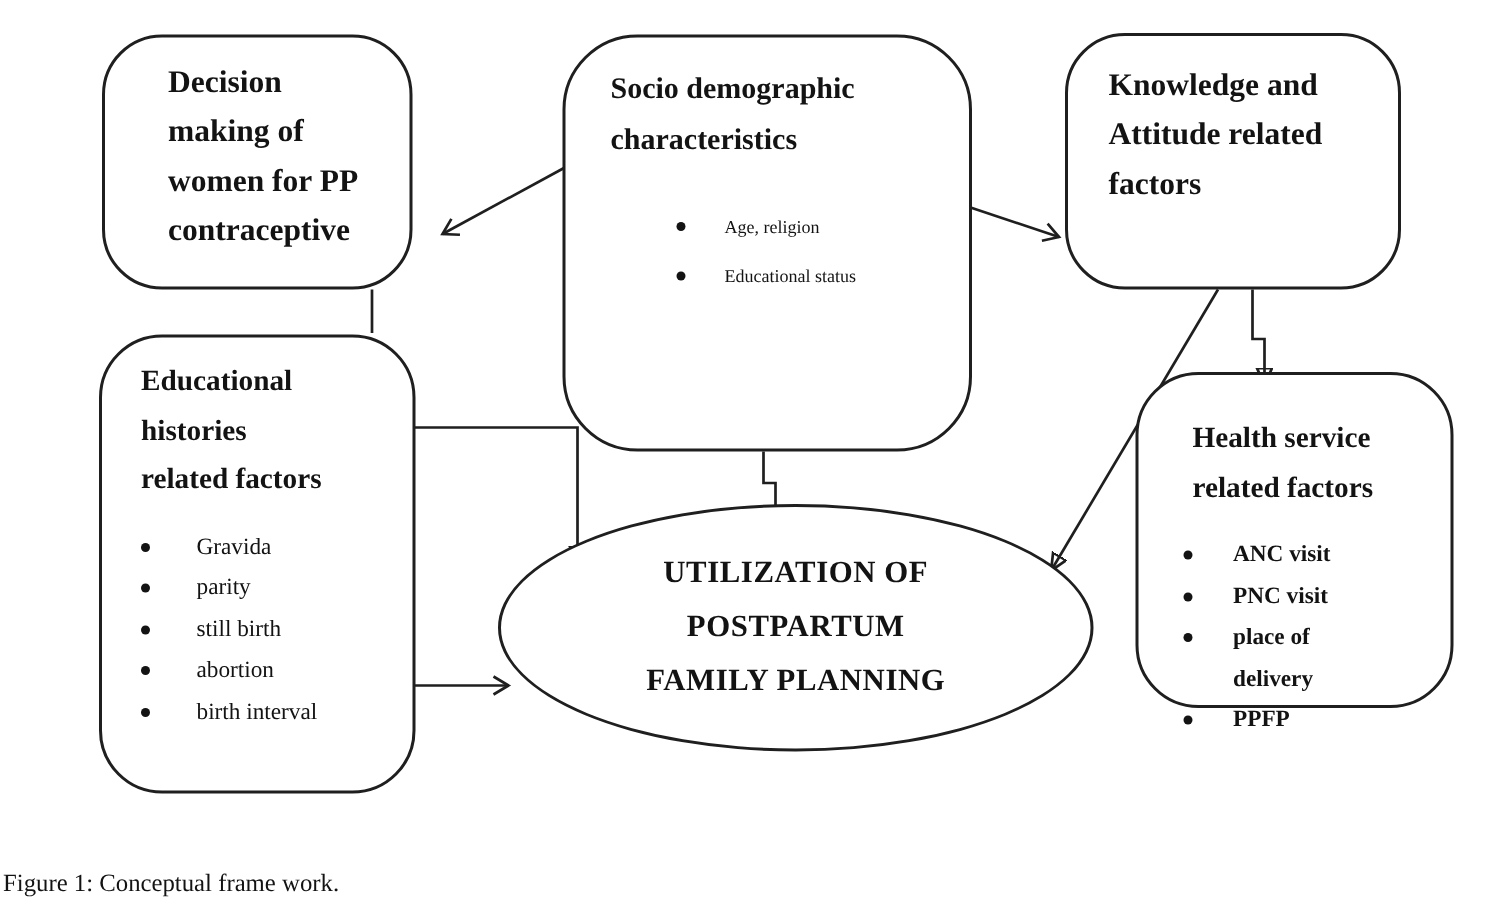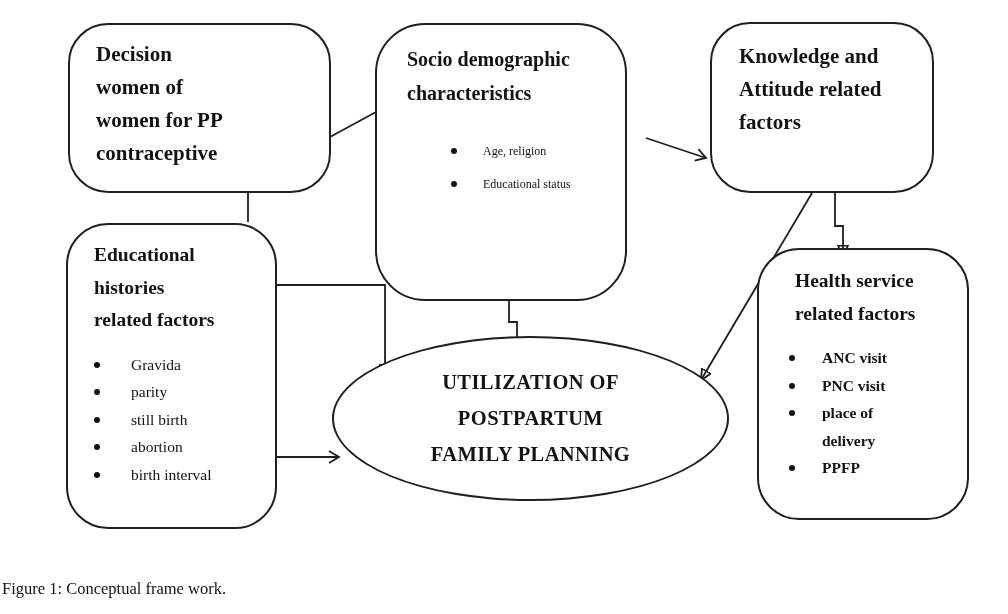--- a/index.html
+++ b/index.html
@@ -13,41 +13,41 @@
     font-family:"Liberation Serif","DejaVu Serif",serif;color:var(--ink);
     overflow:hidden;
   }
   svg.connectors{position:absolute;left:0;top:0;width:1008px;height:614px;}
   .box{
     position:absolute;box-sizing:border-box;background:var(--background);
     border:2px solid var(--line);
   }
   .box .t{font-weight:bold;}
   
-  .b-decision{left:68px;top:23px;width:263px;height:170px;border-radius:40px;
-    padding:13px 8px 0 26px;font-size:21px;line-height:33px;}
+  .b-decision{left:68px;top:23px;width:207px;height:170px;border-radius:40px;
+    padding:13px 8px 0 42px;font-size:21px;line-height:33px;}
   
-  .b-socio{left:375px;top:23px;width:252px;height:278px;border-radius:50px;
+  .b-socio{left:375px;top:23px;width:273px;height:278px;border-radius:50px;
     padding:17px 10px 0 30px;font-size:20px;line-height:34px;}
   .b-socio .bullets{margin:25px 0 0 44px;font-size:12px;line-height:33px;font-weight:normal;}
   .b-socio .bullet-text{width:95px;}
   .b-socio .dot{margin-top:13px;}
   
   .b-knowledge{left:710px;top:22px;width:224px;height:171px;border-radius:40px;
     padding:16px 8px 0 27px;font-size:21px;line-height:33px;}
   
   .b-repro{left:66px;top:223px;width:211px;height:306px;border-radius:42px;
     padding:14px 8px 0 26px;font-size:19.5px;line-height:32.5px;}
   .b-repro .bullets{margin:14px 0 0 0;font-size:15.5px;line-height:27.5px;font-weight:normal;}
   .b-repro .dot{margin-top:11px;}
   .b-repro .bullet-text{margin-left:0;width:120px;}
   .b-repro .brow .dot{margin-right:31px;}
   
-  .b-health{left:757px;top:248px;width:212px;height:272px;border-radius:42px;
-    padding:14px 6px 0 30px;font-size:19.5px;line-height:33px;}
+  .b-health{left:757px;top:248px;width:212px;height:224px;border-radius:42px;
+    padding:26px 6px 0 30px;font-size:19.5px;line-height:33px;}
   .b-health .t{margin-left:6px;}
   .b-health .bullets{margin:14px 0 0 0;font-size:15.5px;line-height:27.5px;font-weight:normal;}
   .b-health .dot{margin-top:11px;margin-right:27px;}
   .b-health .bullet-text{width:96px;font-weight:bold;}
   
   .brow{display:flex;align-items:flex-start;}
   .dot{flex:0 0 auto;width:6px;height:6px;border-radius:50%;background:var(--ink);}
   
   .ellipse{
     position:absolute;left:332px;top:336px;width:397px;height:165px;box-sizing:border-box;
@@ -77,21 +77,21 @@
     <path d="M646,138 L706,158" marker-end="url(#mOpen)"></path>
     <path d="M812,193 L701,380" marker-end="url(#mFill)"></path>
     <path d="M275,285 L385,285 L385,375" marker-end="url(#mFill)"></path>
     <path d="M275,457 L339,457" marker-end="url(#mOpen)"></path>
     <path d="M509,301 L509,322 L517,322 L517,348" marker-end="url(#mOpen)"></path>
     <path d="M835,193 L835,226 L843,226 L843,256" marker-end="url(#mFill)"></path>
   </svg>
 
   <div class="box b-decision">
     <div class="t">Decision</div>
-    <div class="t">women of</div>
+    <div class="t">making of</div>
     <div class="t">women for PP</div>
     <div class="t">contraceptive</div>
   </div>
 
   <div class="box b-socio">
     <div class="t">Socio demographic</div>
     <div class="t">characteristics</div>
     <div class="bullets">
       <div class="brow">
         <span class="dot" style="margin-right:26px;"></span>

